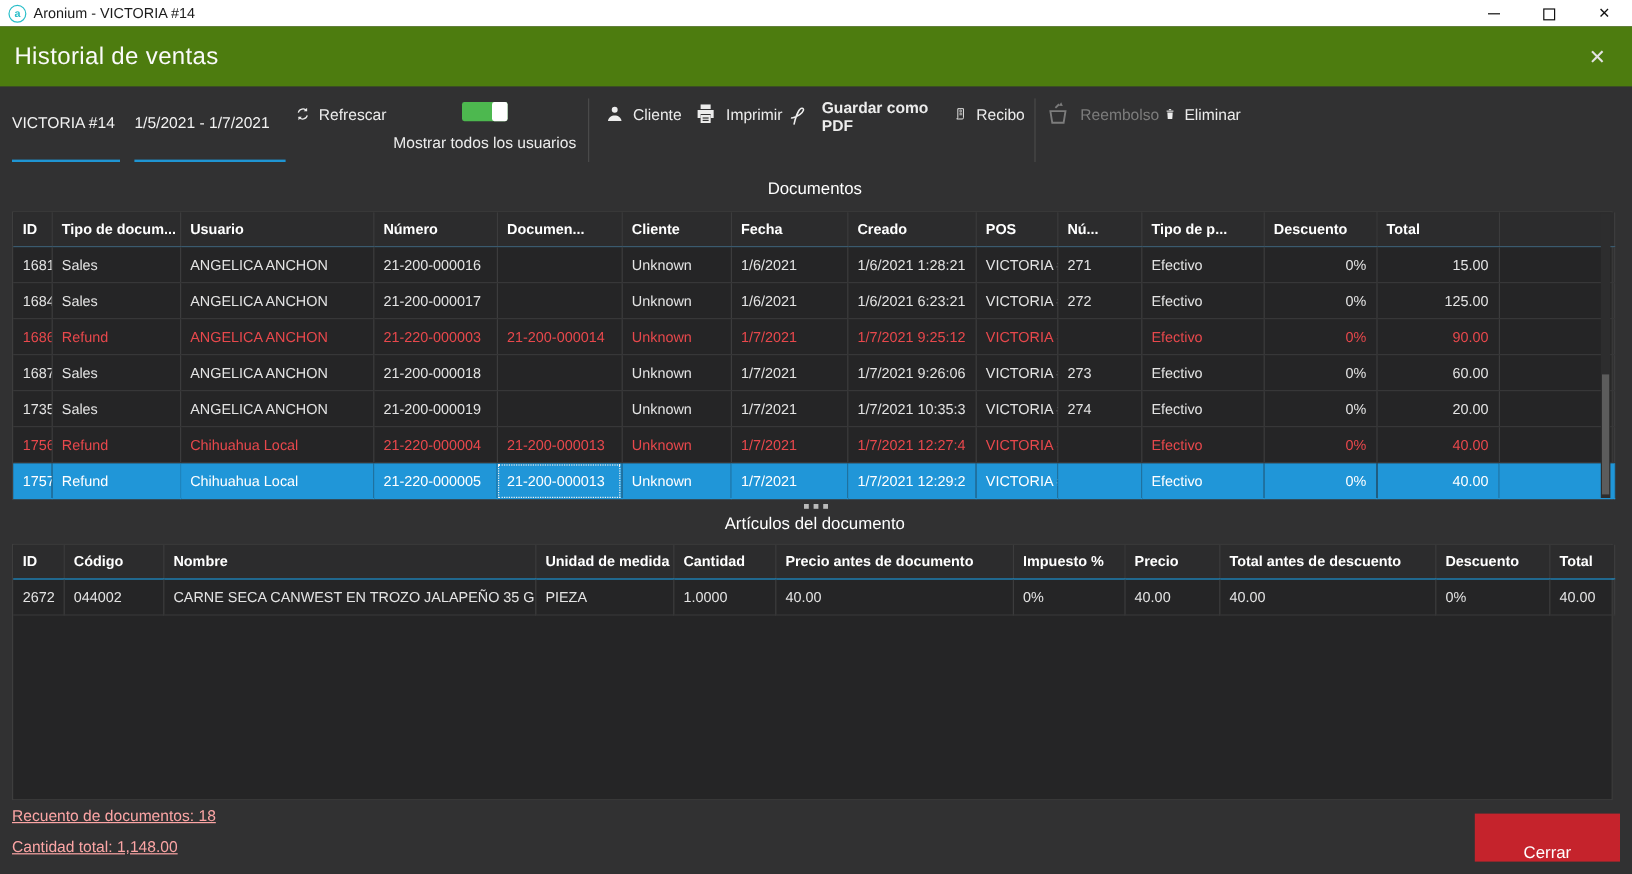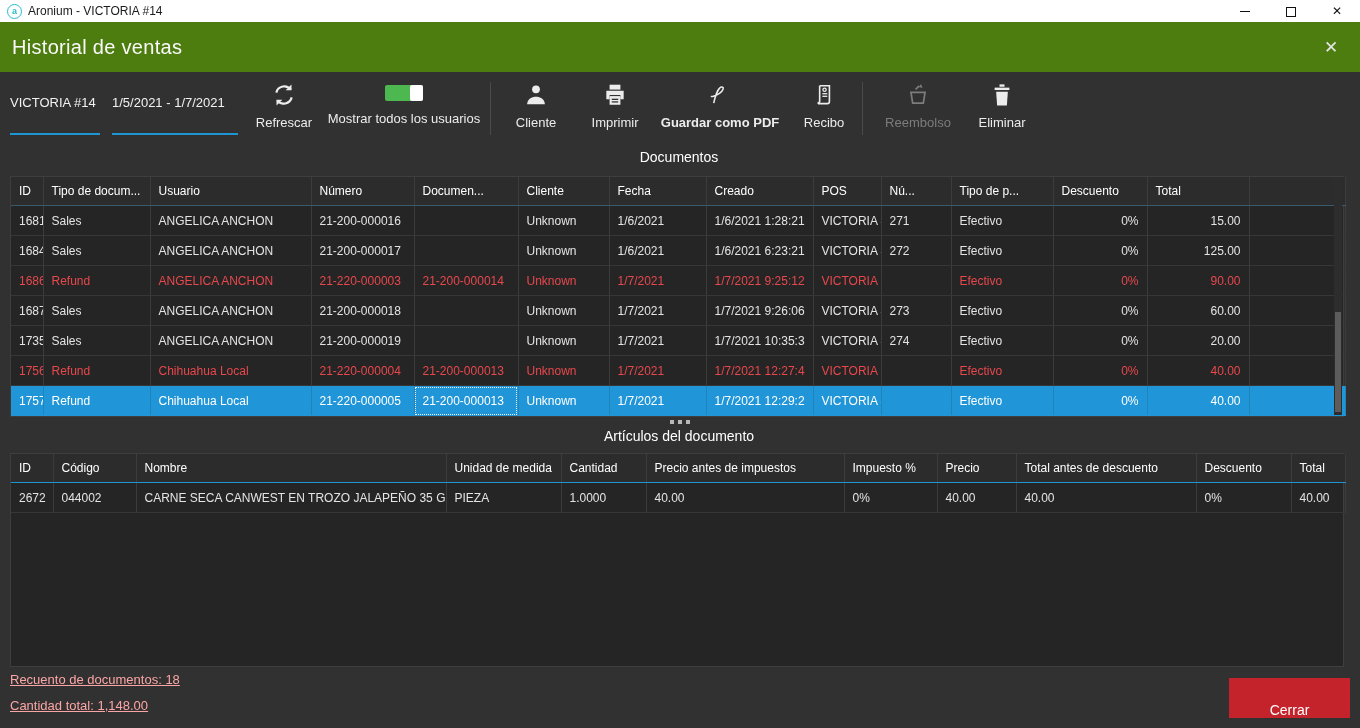--- a/index.html
+++ b/index.html
@@ -25,21 +25,21 @@
   .dialog-title{font-size:20px;font-weight:300;color:#fafafa;margin-left:12px;letter-spacing:.3px;}
   .dialog-close{position:absolute;right:16px;top:12px;width:26px;height:26px;display:flex;align-items:center;justify-content:center;
     color:#e4e4e4;font-size:17px;cursor:default;}
 
   
   .toolbar{position:absolute;top:72px;left:0;right:0;height:73px;}
   .tab{position:absolute;top:0;height:61px;display:flex;align-items:center;font-size:13px;color:#f2f2f2;
     border-bottom:2px solid var(--accent);}
   #tab-pos{left:10px;width:90px;}
   #tab-dates{left:112px;width:126px;}
-  .tbtn{position:absolute;top:10px;display:flex;flex-direction:column;align-items:center;gap:7px;font-size:13px;color:#ececec;}
+  .tbtn{position:absolute;top:10px;display:flex;align-items:center;gap:7px;font-size:13px;color:#ececec;}
   .tbtn svg{display:block;}
   .tbtn.disabled{color:#7c7c7c;}
   .tb-divider{position:absolute;top:10px;width:1px;height:53px;background:#4a4a4a;}
   #btn-refresh{left:246px;width:76px;}
   .toggle-group{position:absolute;left:322px;width:164px;top:13px;display:flex;flex-direction:column;align-items:center;gap:10px;font-size:13px;color:#ececec;}
   .toggle{width:38px;height:16px;background:var(--toggle-on);border-radius:2px;position:relative;}
   .toggle .knob{position:absolute;right:0;top:0;width:13px;height:16px;background:#fff;border-radius:2px;}
   #divider-1{left:490px;}
   #btn-customer{left:504px;width:64px;}
   #btn-print{left:578px;width:74px;}
@@ -53,21 +53,21 @@
   .section-label{position:absolute;left:10px;right:12px;display:flex;align-items:center;font-size:14px;color:#ffffff;flex-direction:column;}
   .section-label .line{flex:1;height:1px;background:#3e3e3e;margin-left:10px;}
   #label-docs{top:149px;}
   #label-items{top:428px;}
 
   
   .grid{position:absolute;left:10px;width:1334px;background:#252526;border:1px solid #3e3e3e;box-sizing:border-box;}
   #docs-grid{top:176px;height:241px;}
   #items-grid{top:453px;height:214px;}
   table{border-collapse:collapse;table-layout:fixed;width:1332px;font-size:12px;}
-  th{height:28px;text-align:left;padding:0 8px;font-weight:400;color:#ffffff;background:#2c2c2d;
+  th{height:28px;text-align:left;padding:0 8px;font-weight:700;color:#ffffff;background:#2c2c2d;
      border-right:1px solid #3c3c3d;overflow:hidden;white-space:nowrap;}
   #docs-grid th{border-bottom:1px solid #3a5a6e;}
   #items-grid th{border-bottom:1px solid var(--accent);}
   td{height:29px;padding:0 8px;border-right:1px solid #3c3c3d;border-bottom:1px solid #373738;
      color:#e4e4e4;overflow:hidden;white-space:nowrap;}
   tr.refund td{color:var(--refund-text);}
   tr.selected td{background:var(--selection);color:#fff;border-right-color:#1e84bd;border-bottom-color:var(--selection);}
   td.focus-cell{outline:1.5px dotted #efefef;outline-offset:-2px;}
   #docs-grid td:nth-child(12),#docs-grid td:nth-child(13){text-align:right;}
   #items-grid td:nth-child(n+5){text-align:left;}
@@ -381,21 +381,21 @@
         <col style="width:95px">
         <col style="width:54px">
     </colgroup>
   <thead>
         <tr>
           <th>ID</th>
           <th>Código</th>
           <th>Nombre</th>
           <th>Unidad de medida</th>
           <th>Cantidad</th>
-          <th>Precio antes de impuestos</th>
+          <th>Precio antes de documento</th>
           <th>Impuesto %</th>
           <th>Precio</th>
           <th>Total antes de descuento</th>
           <th>Descuento</th>
           <th>Total</th>
         </tr>
       </thead>
       <tbody>
         <tr>
           <td>2672</td>

